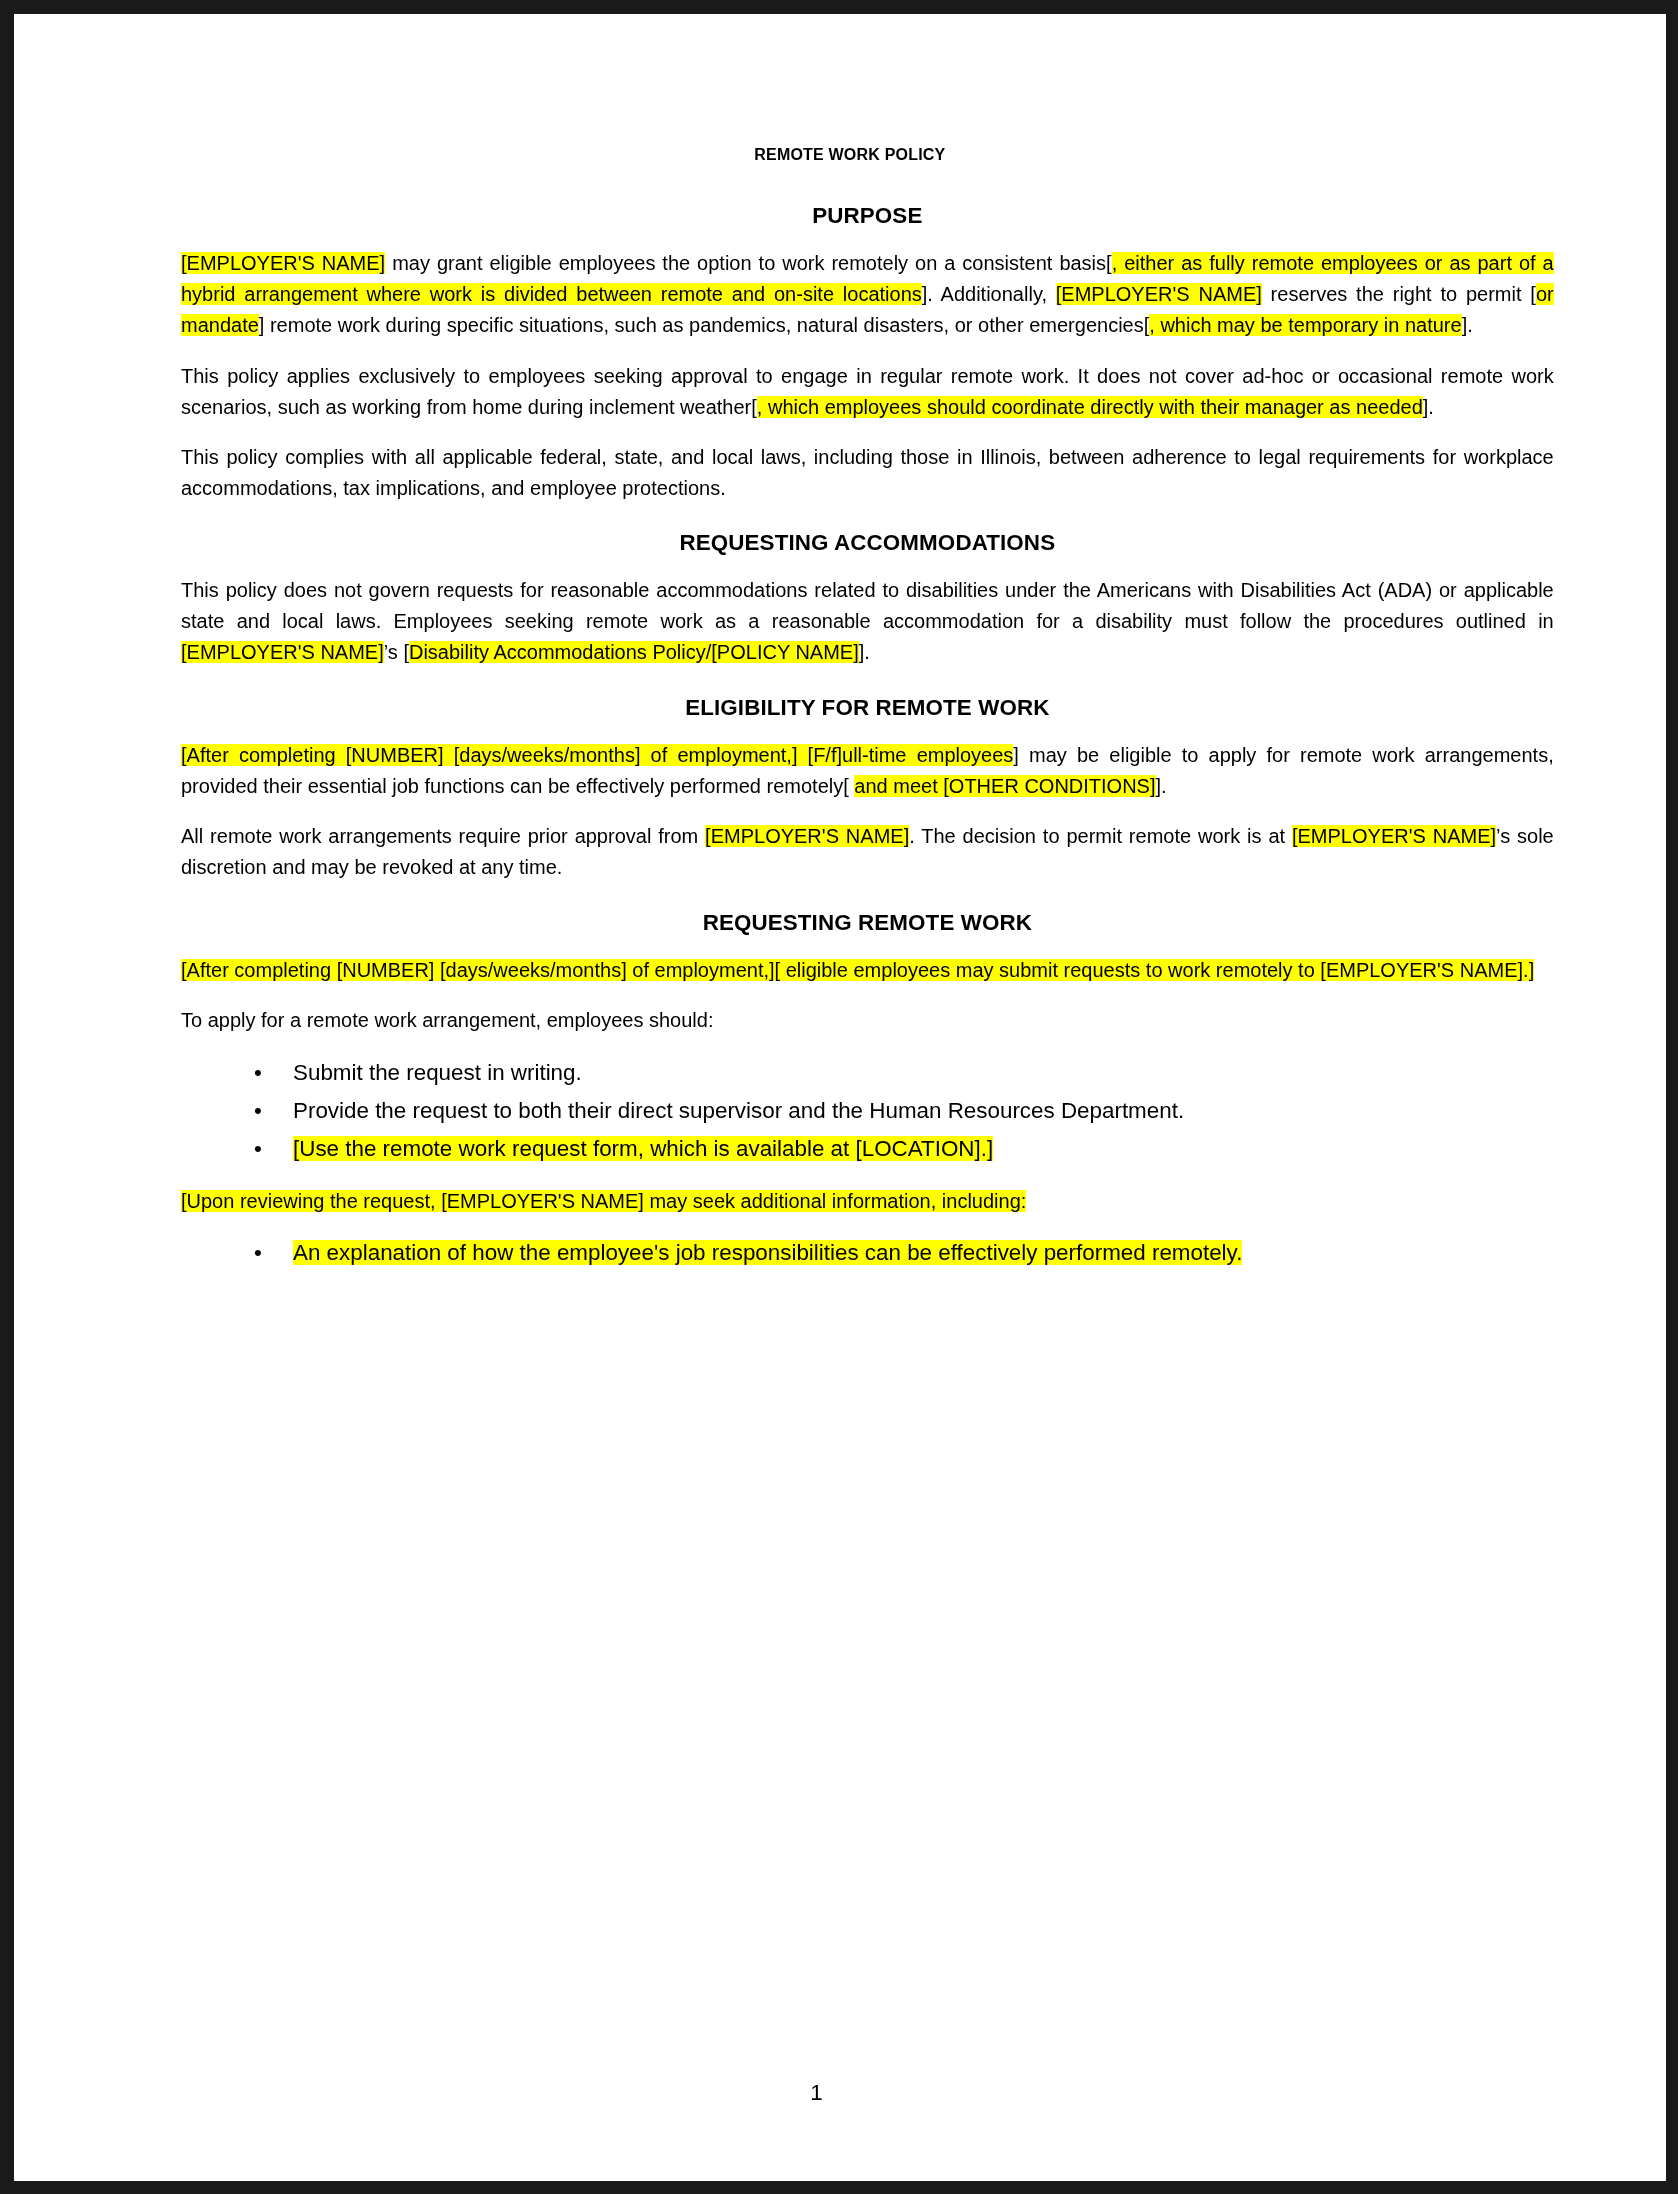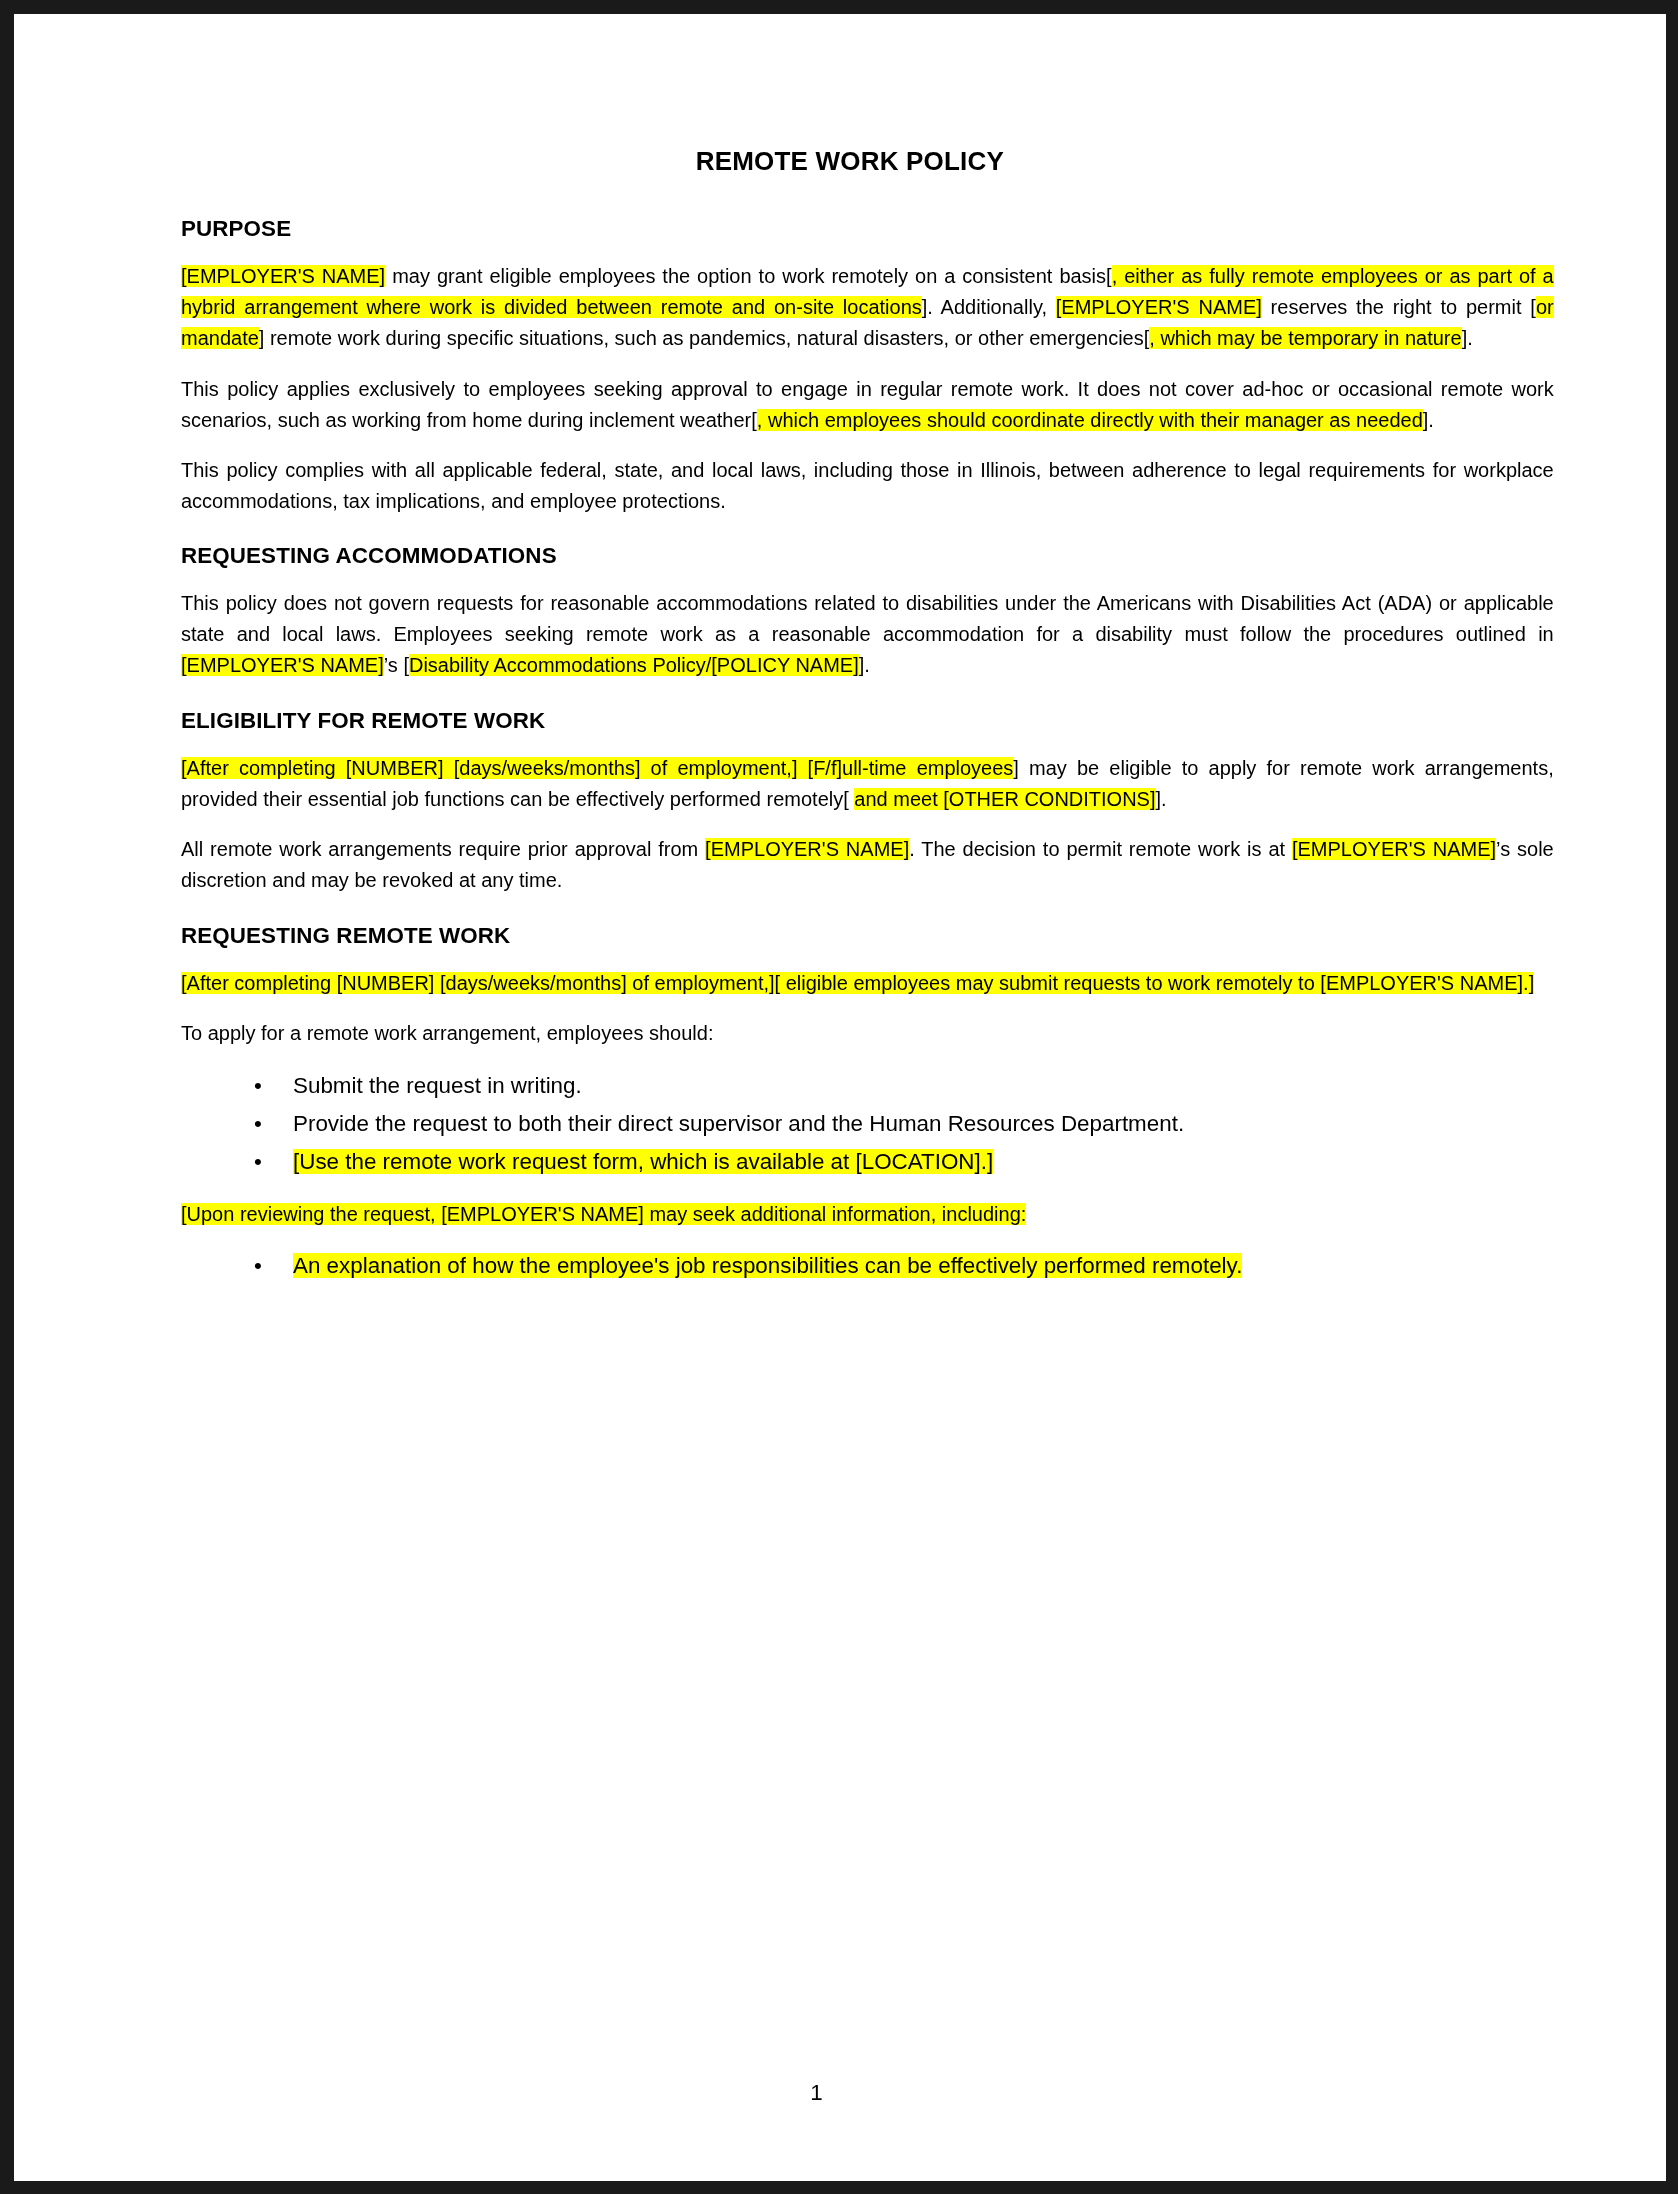--- a/index.html
+++ b/index.html
@@ -26,32 +26,33 @@
     background: #ffffff;
     width: 100%;
     height: 100%;
     box-sizing: border-box;
     padding: 132px 112px 35px 167px;
     position: relative;
   }
   .doc-title {
     text-align: center;
     font-weight: bold;
-    font-size: 26px;
+    font-size: 16px;
     letter-spacing: 0.2px;
     color: #000;
     margin: 0 0 39px 0;
     padding-right: 35px;
   }
   h2.section {
     font-weight: bold;
     font-size: 22.4px;
     color: #000;
     margin: 0 0 19.3px 0;
     letter-spacing: 0.1px;
+    text-align: center;
   }
   p.para {
     font-size: 20px;
     line-height: 1.55;
     color: #000;
     margin: 0 0 19.3px 0;
     text-align: justify;
     text-justify: inter-word;
     hyphens: none;
   }

